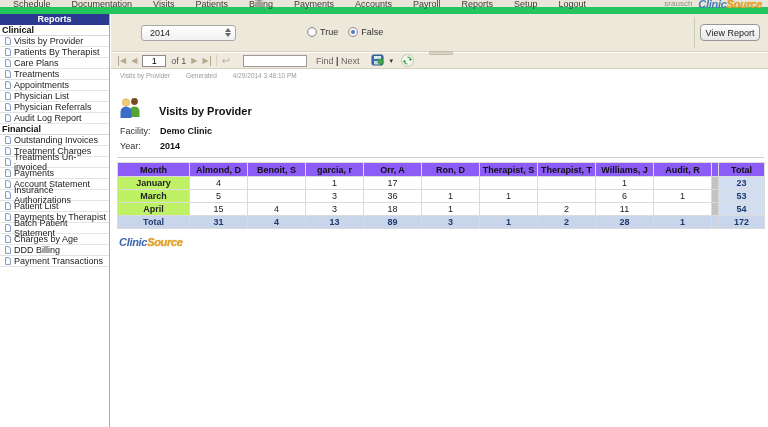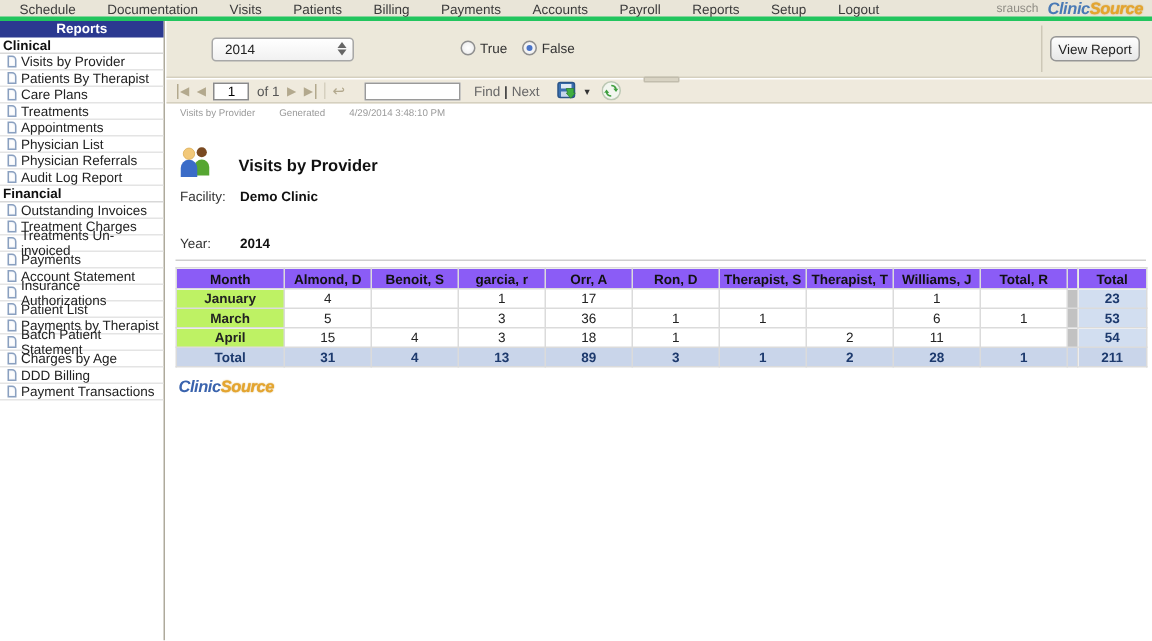--- a/index.html
+++ b/index.html
@@ -4,21 +4,21 @@
 <style>
   * { box-sizing: border-box; margin: 0; padding: 0; }
   html,body { width:768px; height:427px; }
   body {
     font-family:"Liberation Sans", sans-serif;
     background:#ffffff; overflow:hidden; position:relative;
     -webkit-font-smoothing:antialiased;
   }
   
   .topbar { position:absolute; top:0; left:0; width:768px; height:14px;
-    background:#e9e5d8; border-bottom:3px solid #22c55e;
+    background:#e9e5d8; border-bottom:7px solid #22c55e;
     display:flex; align-items:center; font-size:9px; color:#3b3b3b; }
   .menu { display:flex; gap:21px; padding-left:13px; align-items:center; }
   .menu-item { cursor:default; white-space:nowrap; }
   .topbar-right { margin-left:auto; display:flex; align-items:center; gap:6px; padding-right:6px; }
   .user-name { font-size:8px; color:#8f8d85; }
   .brand { font-style:italic; font-weight:bold; font-size:11px; letter-spacing:-0.3px; }
   .brand .p1 { color:#4a7ab5; }
   .brand .p2 { color:#e5a52e; text-shadow:0 0 1px #c98f1e; }
   
   .sidebar { position:absolute; top:14px; left:0; width:110px; bottom:0;
@@ -286,21 +286,21 @@
         <path d="M11.5 21 v-5.6 a5 5 0 0 1 10 0 V21 z" fill="#56a632"></path>
         <circle cx="8" cy="6.5" r="3.8" fill="#f2c879" stroke="#d9a94f" stroke-width="0.5"></circle>
         <path d="M2.5 22 v-6 a5.5 5.5 0 0 1 11 0 V22 z" fill="#3a6cc8"></path>
       </svg>
       <span class="rep-title">Visits by Provider</span>
     </div>
     <div class="meta-row">
       <span class="m-label">Facility:</span>
       <span class="m-value">Demo Clinic</span>
     </div>
-    <div class="meta-row" style="margin-top:21px">
+    <div class="meta-row" style="margin-top:5px">
       <span class="m-label">Year:</span>
       <span class="m-value">2014</span>
     </div>
     <div class="rep-divider"></div>
 
     <table class="visits">
       <colgroup id="table-cols">
           <col style="width: 72px;">
           <col style="width: 58px;">
           <col style="width: 58px;">
@@ -318,21 +318,21 @@
           <tr>
             <th>Month</th>
             <th>Almond, D</th>
             <th>Benoit, S</th>
             <th>garcia, r</th>
             <th>Orr, A</th>
             <th>Ron, D</th>
             <th>Therapist, S</th>
             <th>Therapist, T</th>
             <th>Williams, J</th>
-            <th>Total, R</th>
+            <th>Audit, R</th>
             <th class="scroll-cell"></th>
             <th class="total-head">Total</th>
           </tr>
         </thead>
       <tbody id="table-body">
           <tr>
             <td class="month-cell">January</td>
             <td>4</td>
             <td></td>
             <td>1</td>
@@ -378,20 +378,20 @@
             <td>31</td>
             <td>4</td>
             <td>13</td>
             <td>89</td>
             <td>3</td>
             <td>1</td>
             <td>2</td>
             <td>28</td>
             <td>1</td>
             <td></td>
-            <td class="total-cell">211</td>
+            <td class="total-cell">172</td>
           </tr>
         </tbody>
     </table>
 
     <div class="footer-brand"><span class="p1">Clinic</span><span class="p2">Source</span></div>
   </div>
 </div>
 
 </body></html>

